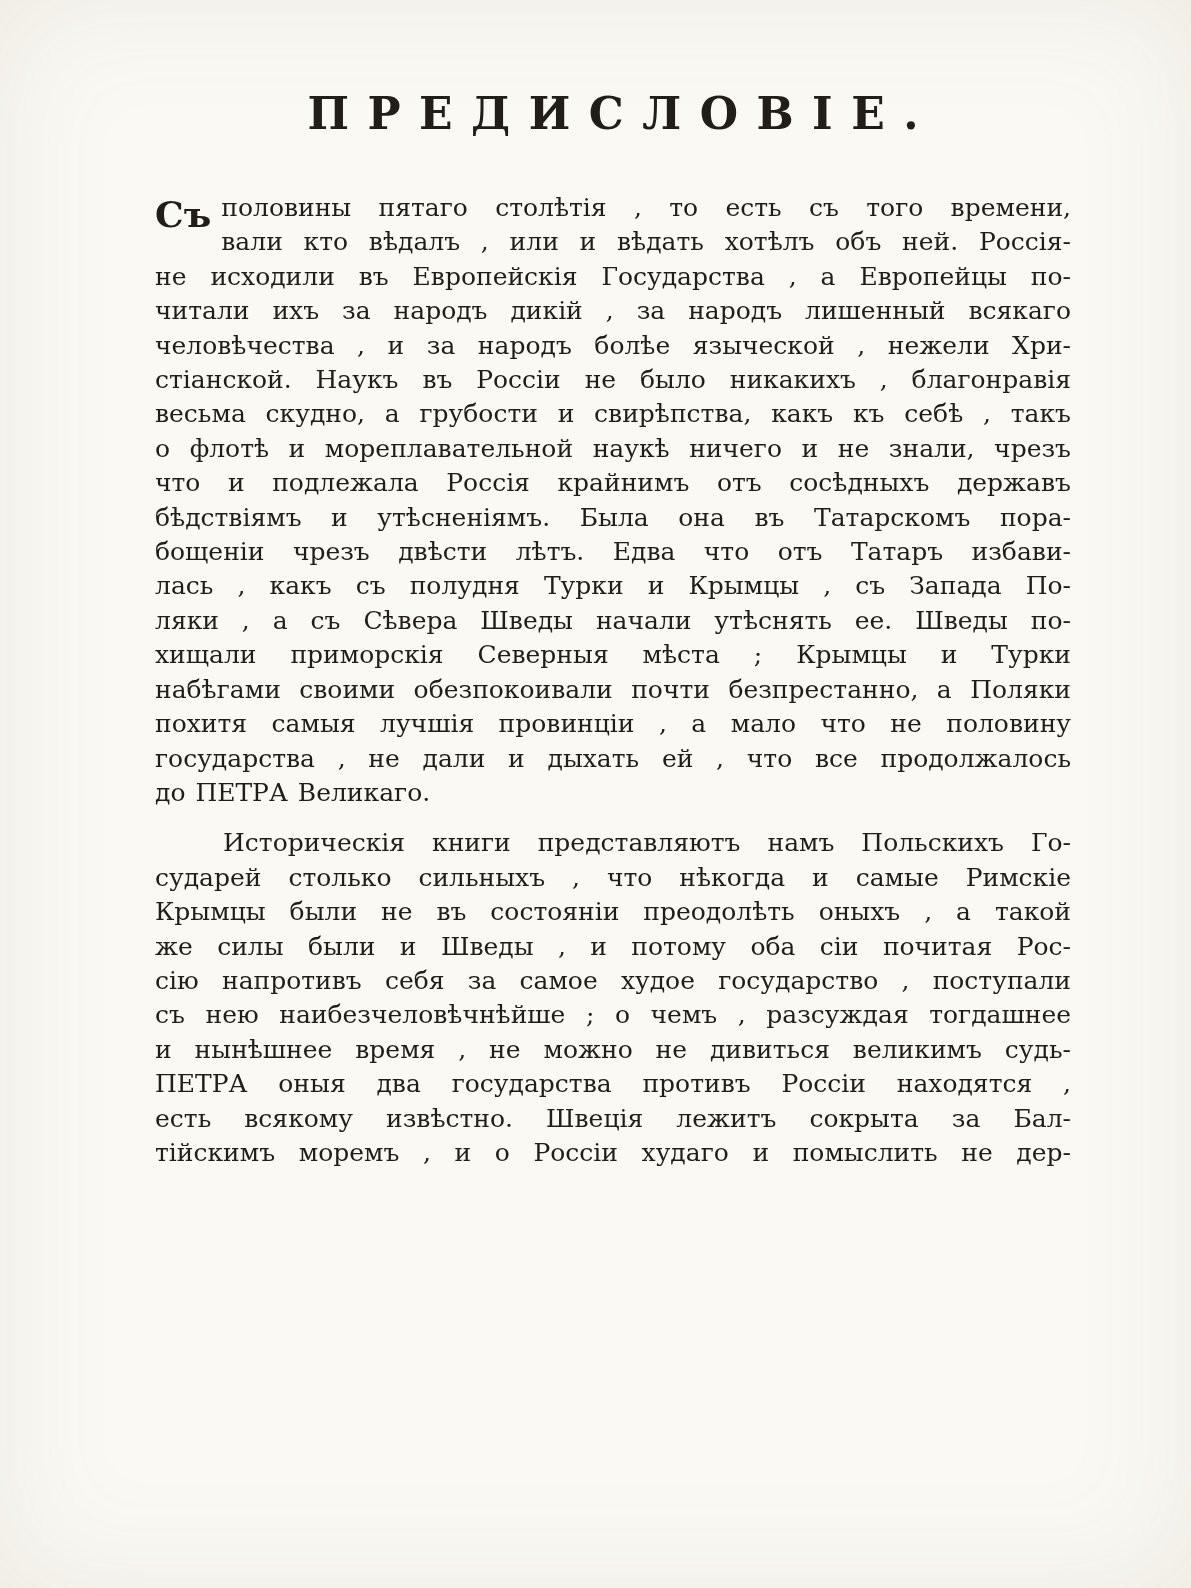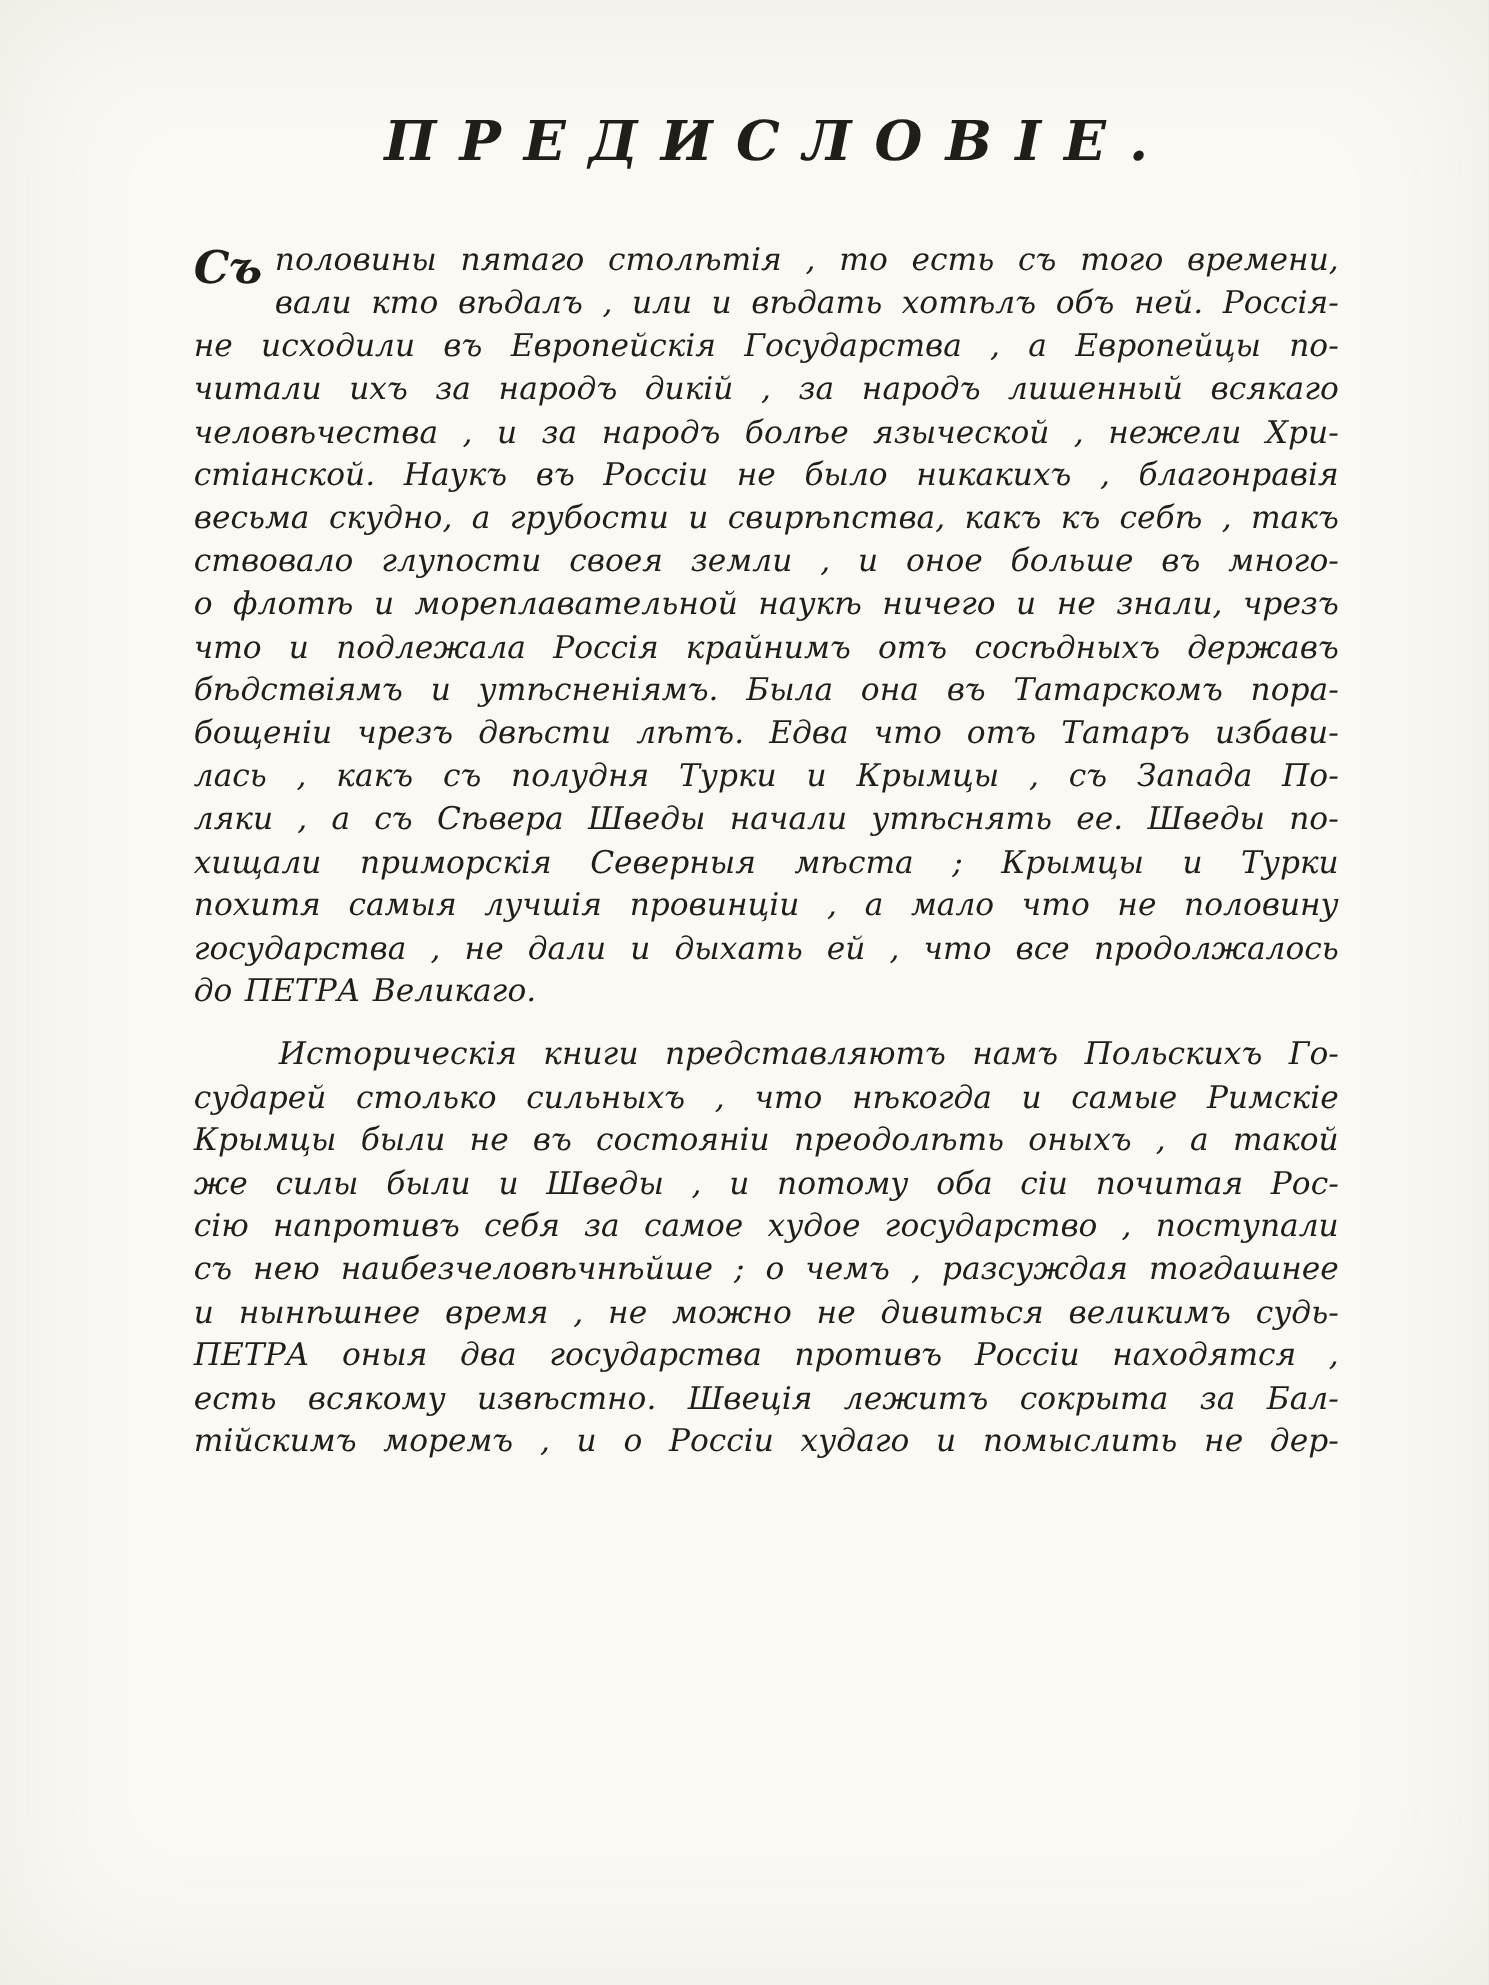--- a/index.html
+++ b/index.html
@@ -8,21 +8,20 @@
     background: #e8e6e0;
   }
   .page {
     position: relative;
     width: 1191px;
     height: 1588px;
     margin: 0 auto;
     background: #fbf9f4;
     box-shadow: inset 0 0 120px rgba(120,110,90,0.10);
     font-family: "DejaVu Serif", serif;
-    font-style: italic;
     color: #211d18;
     box-sizing: border-box;
     padding: 88px 120px 0 155px;
     overflow: hidden;
   }
   .page-title {
     text-align: center;
     font-size: 44px;
     font-weight: bold;
     letter-spacing: 0.42em;
@@ -71,28 +70,28 @@
   <div class="body-text">
       <div class="paragraph">
         <span class="dropcap">Съ</span>
         <div class="line">половины пятаго столѣтія , то есть съ того времени,</div>
         <div class="line">вали кто вѣдалъ , или и вѣдать хотѣлъ объ ней. Россія-</div>
         <div class="line">не исходили въ Европейскія Государства , а Европейцы по-</div>
         <div class="line">читали ихъ за народъ дикій , за народъ лишенный всякаго</div>
         <div class="line">человѣчества , и за народъ болѣе языческой , нежели Хри-</div>
         <div class="line">стіанской. Наукъ въ Россіи не было никакихъ , благонравія</div>
         <div class="line">весьма скудно, а грубости и свирѣпства, какъ къ себѣ , такъ</div>
-        <div class="line">ствовало глупости своея земли , и оное больше въ много-</div>
         <div class="line">о флотѣ и мореплавательной наукѣ ничего и не знали, чрезъ</div>
         <div class="line">что и подлежала Россія крайнимъ отъ сосѣдныхъ державъ</div>
         <div class="line">бѣдствіямъ и утѣсненіямъ. Была она въ Татарскомъ пора-</div>
         <div class="line">бощеніи чрезъ двѣсти лѣтъ. Едва что отъ Татаръ избави-</div>
         <div class="line">лась , какъ съ полудня Турки и Крымцы , съ Запада По-</div>
         <div class="line">ляки , а съ Сѣвера Шведы начали утѣснять ее. Шведы по-</div>
         <div class="line">хищали приморскія Северныя мѣста ; Крымцы и Турки</div>
+        <div class="line">набѣгами своими обезпокоивали почти безпрестанно, а Поляки</div>
         <div class="line">похитя самыя лучшія провинціи , а мало что не половину</div>
         <div class="line">государства , не дали и дыхать ей , что все продолжалось</div>
         <div class="line last">до ПЕТРА Великаго.</div>
       </div>
       <div class="paragraph">
         <div class="line first-indent">Историческія книги представляютъ намъ Польскихъ Го-</div>
         <div class="line">сударей столько сильныхъ , что нѣкогда и самые Римскіе</div>
         <div class="line">Крымцы были не въ состояніи преодолѣть оныхъ , а такой</div>
         <div class="line">же силы были и Шведы , и потому оба сіи почитая Рос-</div>
         <div class="line">сію напротивъ себя за самое худое государство , поступали</div>

